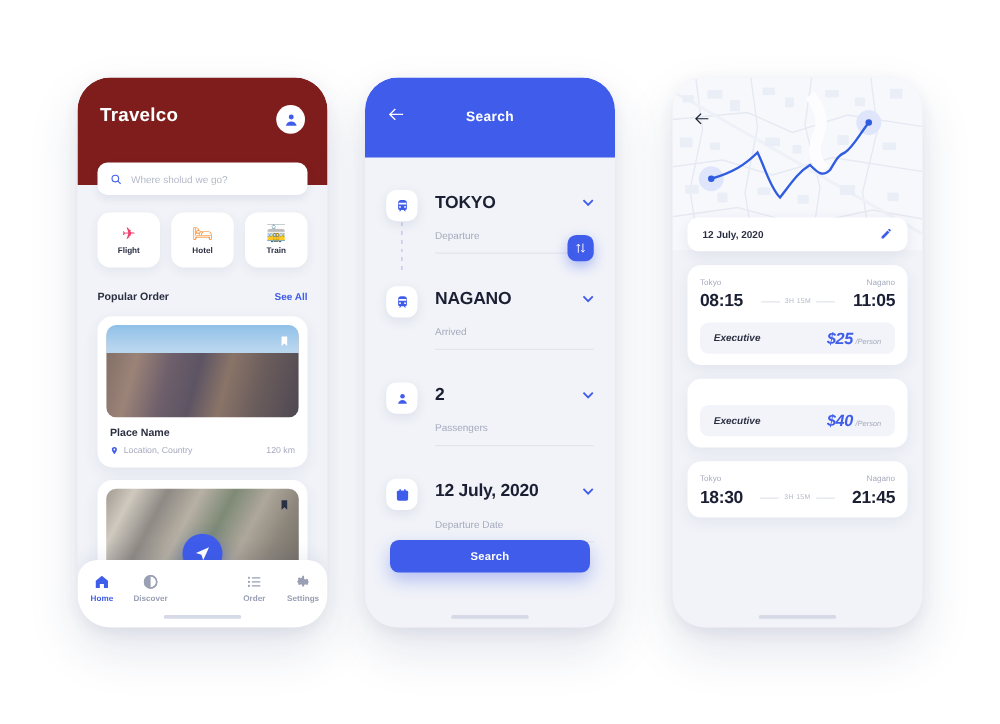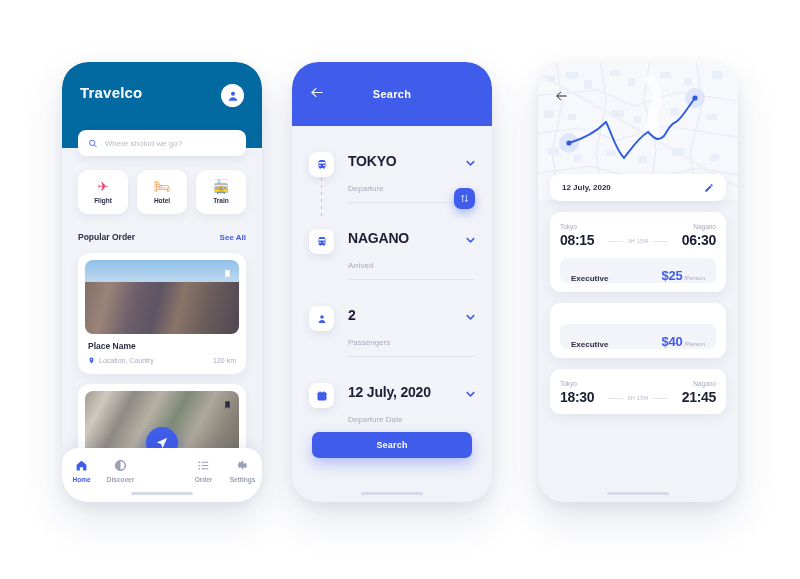--- a/index.html
+++ b/index.html
@@ -19,21 +19,21 @@
     background: #f1f3f8;
     overflow: hidden;
     box-shadow: 0 18px 40px rgba(40,55,110,.13), 0 4px 12px rgba(40,55,110,.07);
   }
   #phone-home     { left: 62px;  top: 62px; }
   #phone-search   { left: 292px; top: 62px; }
   #phone-results  { left: 538px; top: 62px; }
 
   
   .home-header {
-    background: #0369a1;
+    background: #7f1d1d;
     height: 86px;
     border-radius: 26px 26px 0 0;
     padding: 22px 18px 0 18px;
     display: flex; align-items: flex-start; justify-content: space-between;
   }
   .brand {
     color: #fff; font-size: 15px; font-weight: 700; letter-spacing: .2px;
   }
   .avatar {
     width: 23px; height: 23px; border-radius: 50%;
@@ -212,22 +212,23 @@
   .tcity { font-size: 6.5px; color: #a6abbd; margin-bottom: 2px; }
   .ttime { font-size: 14px; font-weight: 700; color: #1b1f33; letter-spacing: -.3px; }
   .tdur {
     flex: 1; display: flex; align-items: center; justify-content: center;
     gap: 4px; padding-bottom: 4px;
   }
   .tdur .ln { height: 1px; width: 15px; background: #e2e5ee; }
   .tdur .dv { font-size: 5.5px; color: #b5bac9; letter-spacing: .3px; }
   .trip-bot {
     margin-top: 10px; background: #f2f4f9; border-radius: 7px;
-    height: 25px; display: flex; align-items: flex-end; justify-content: space-between;
+    height: 25px; display: flex; align-items: center; justify-content: space-between;
     padding: 0 11px;
+    font-style: italic;
   }
   .tclass { font-size: 8px; font-weight: 700; color: #2b2f42; }
   .tprice { display: flex; align-items: baseline; gap: 2px; }
   .tprice .amt { font-size: 13px; font-weight: 700; color: #3f5ceb; letter-spacing: -.3px; }
   .tprice .per { font-size: 6px; color: #a6abbd; }
   .res-ind {
     position: absolute; left: 50%; transform: translateX(-50%); bottom: 7px;
     width: 62px; height: 3px; border-radius: 2px; background: #d6dae6; z-index: 6;
   }
 </style>
@@ -537,21 +538,21 @@
             <div class="tcity">Tokyo</div>
             <div class="ttime">08:15</div>
           </div>
           <div class="tdur">
             <span class="ln"></span>
             <span class="dv">3H 15M</span>
             <span class="ln"></span>
           </div>
           <div class="tcol r">
             <div class="tcity">Nagano</div>
-            <div class="ttime">06:30</div>
+            <div class="ttime">11:05</div>
           </div>
         </div>
         <div class="trip-bot">
           <div class="tclass">Executive</div>
           <div class="tprice">
             <span class="amt">$25</span>
             <span class="per">/Person</span>
           </div>
         </div>
       </div>

